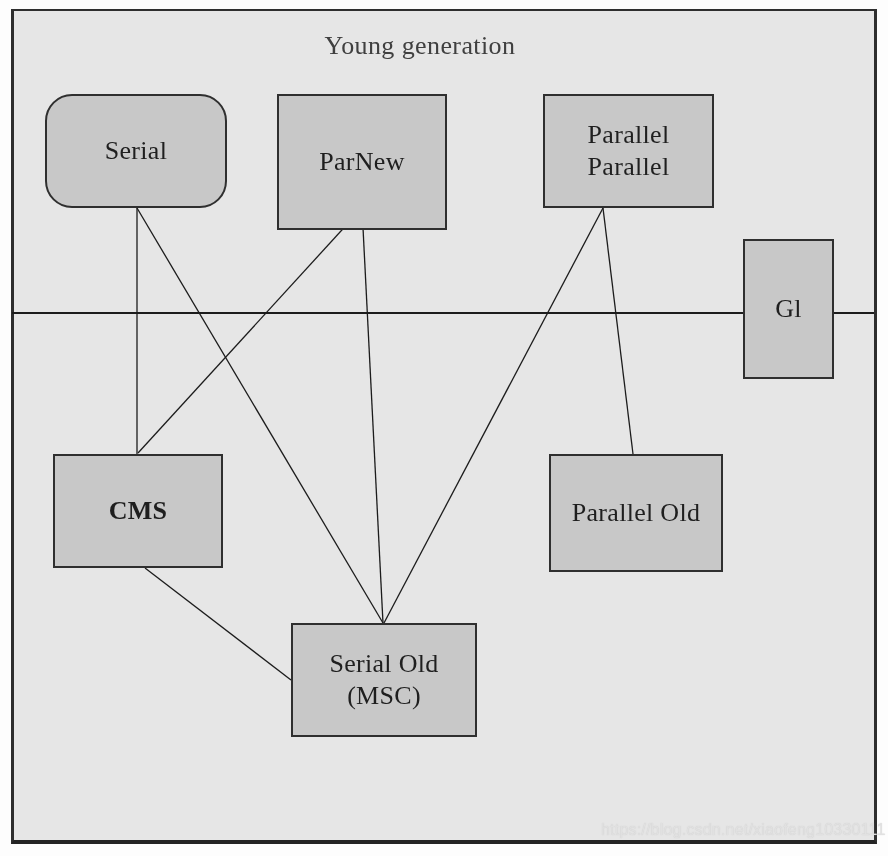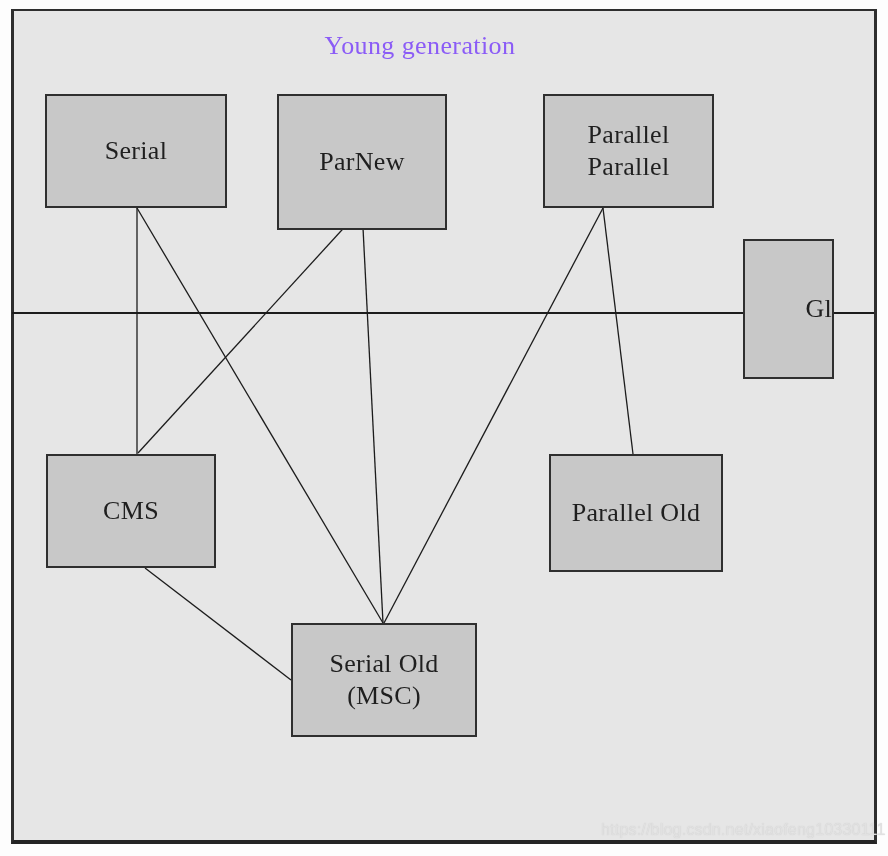--- a/index.html
+++ b/index.html
@@ -44,32 +44,32 @@
     display: flex;
     flex-direction: column;
     align-items: center;
     justify-content: center;
     text-align: center;
     font-size: 26px;
     color: #1f1f1f;
     line-height: 1.25;
     letter-spacing: 0.3px;
   }
-  .node-serial          { left: 45px;  top: 94px;  width: 182px; height: 114px; }
+  .node-serial          { left: 45px;  top: 94px;  width: 182px; height: 114px; border-radius: 27px; }
   .node-parnew          { left: 277px; top: 94px;  width: 170px; height: 136px; }
   .node-parallel-scavenge { left: 518px; top: 94px; width: 171px; height: 114px; margin-left: 25px; }
-  .node-g1              { left: 743px; top: 239px; width: 91px;  height: 140px; align-items: flex-end; }
-  .node-cms             { left: 46px;  top: 454px; width: 170px; height: 114px; }
+  .node-g1              { left: 743px; top: 239px; width: 91px;  height: 140px; }
+  .node-cms             { left: 53px;  top: 454px; width: 170px; height: 114px; font-weight: bold; }
   .node-parallel-old    { left: 549px; top: 454px; width: 174px; height: 118px; text-align: right; }
   .node-serial-old      { left: 291px; top: 623px; width: 186px; height: 114px; }
   .gen-label {
     position: absolute;
     z-index: 2;
     font-size: 26px;
-    color: #8b5cf6;
+    color: #404040;
     letter-spacing: 0.4px;
     text-align: center;
     white-space: nowrap;
   }
   .label-young   { left: 250px; top: 31px;  width: 340px; }
   .label-tenured { left: 598px; top: 721px; width: 272px; }
   .watermark {
     position: absolute;
     z-index: 3;
     left: 601px;

